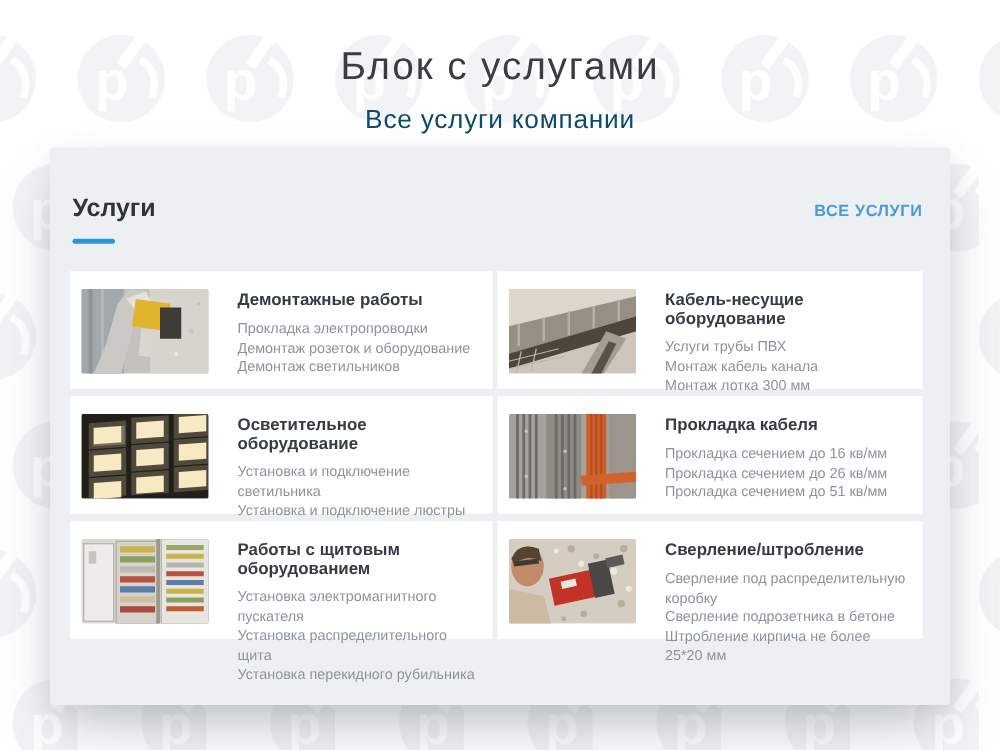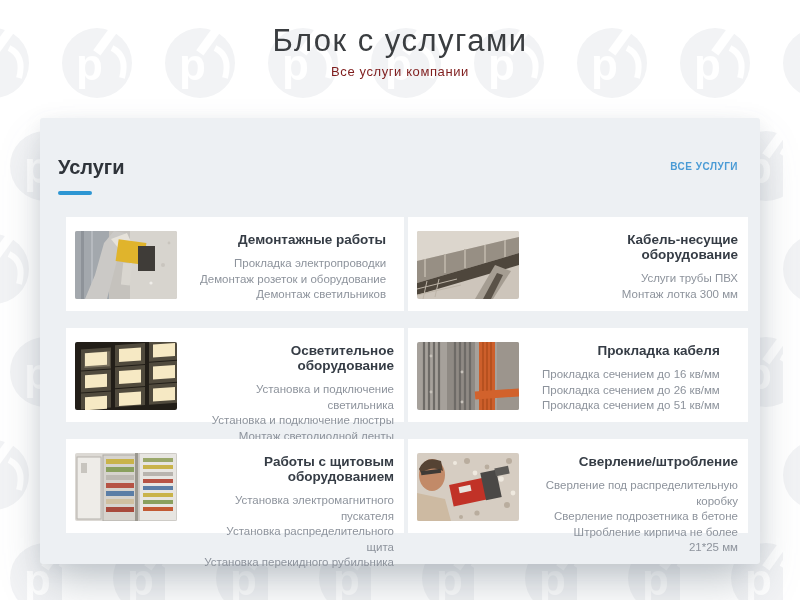--- a/index.html
+++ b/index.html
@@ -5,36 +5,36 @@
   html,body { margin:0; padding:0; }
   body {
     width:800px; height:600px; overflow:hidden; position:relative;
     background:#ffffff;
     font-family:"Liberation Sans", sans-serif;
   }
   
   .wm-layer { position:absolute; inset:0; z-index:0; pointer-events:none; }
   
   .page-header { position:absolute; top:22px; left:0; right:0; text-align:center; z-index:1; }
-  .page-title { margin:0; font-size:31px; font-weight:normal; color:#3a3d40; letter-spacing:1.5px; line-height:38px; }
-  .page-subtitle { margin:4px 0 0; font-size:13px; color:#7f1d1d; letter-spacing:0.6px; }
+  .page-title { margin:12px; font-size:31px; font-weight:normal; color:#3a3d40; letter-spacing:1.5px; line-height:38px; }
+  .page-subtitle { margin:4px 0 0; font-size:21px; color:#0c4a6e; letter-spacing:0.6px; }
   
   .card {
     position:absolute; left:40px; top:118px; width:720px; height:446px;
     background:#edf0f3; border-radius:3px; z-index:2;
     box-shadow:0 24px 42px -8px rgba(105,118,132,0.42), 0 4px 18px rgba(105,118,132,0.10);
   }
   .card-head { display:flex; justify-content:space-between; align-items:flex-start; padding:38px 22px 0 18px; }
   .card-heading { margin:0; font-size:20px; font-weight:bold; color:#2f343a; }
   .accent-bar { width:34px; height:4px; border-radius:2px; background:#2d96d3; margin-top:12px; }
-  .all-link { font-size:10px; font-weight:bold; color:#4a9bd5; letter-spacing:0.5px; margin-top:5px; cursor:pointer; text-decoration:none; }
+  .all-link { font-size:13px; font-weight:bold; color:#4a9bd5; letter-spacing:0.5px; margin-top:5px; cursor:pointer; text-decoration:none; }
   
   .grid {
-    position:absolute; left:26px; top:99px;
-    display:grid; grid-template-columns:338px 340px; grid-auto-rows:94px; gap:17px 4px;text-align:right;
+    position:absolute; left:16px; top:99px;
+    display:grid; grid-template-columns:338px 340px; grid-auto-rows:94px; gap:6px 4px;
   }
   .service { background:#ffffff; display:flex; padding:14px 10px 0 9px; box-sizing:border-box; cursor:pointer; }
   .photo { width:102px; height:68px; border-radius:2px; overflow:hidden; flex:none; }
   .photo svg { display:block; }
   .info { margin-left:23px; padding-top:1px; min-width:0; }
   .service-title { margin:0 0 9px; font-size:13.5px; font-weight:bold; color:#353c45; }
   .service-line { margin:0; font-size:11.5px; line-height:15.5px; color:#8d939c; }
 </style>
 </head>
 <body>
@@ -116,20 +116,21 @@
             <line x1="0" y1="58" x2="40" y2="48"></line>
               <line x1="0" y1="64" x2="44" y2="54"></line>
             <line x1="6" y1="68" x2="10" y2="50"></line>
               <line x1="18" y1="66" x2="22" y2="48"></line>
           </g>
         </svg>
       </div>
       <div class="info">
         <h3 class="service-title">Кабель-несущие оборудование</h3>
         <p class="service-line">Услуги трубы ПВХ</p>
+        <p class="service-line">Монтаж кабель канала</p>
         <p class="service-line">Монтаж лотка 300 мм</p>
       </div>
     </article>
 
     <article class="service">
       <div class="photo">
         <svg viewBox="0 0 102 68" width="102" height="68">
           <rect width="102" height="68" fill="#221e18"></rect>
           <g transform="skewY(-4)">
             <g fill="#f6e9c4">
@@ -268,18 +269,18 @@
           <rect x="34" y="28" width="36" height="22" fill="#c13227" transform="rotate(-12 52 39)"></rect>
           <rect x="66" y="18" width="16" height="28" fill="#4a4846" transform="rotate(-12 74 32)"></rect>
           <rect x="42" y="33" width="12" height="6" fill="#e8e4de" transform="rotate(-12 48 36)"></rect>
           <rect x="78" y="14" width="14" height="8" fill="#5c5a57" transform="rotate(-12 85 18)"></rect>
         </svg>
       </div>
       <div class="info">
         <h3 class="service-title">Сверление/штробление</h3>
         <p class="service-line">Сверление под распределительную коробку</p>
         <p class="service-line">Сверление подрозетника в бетоне</p>
-        <p class="service-line">Штробление кирпича не более 21*25 мм</p>
+        <p class="service-line">Штробление кирпича не более 25*20 мм</p>
       </div>
     </article>
 
   </div>
 </section>
 
 </body></html>

